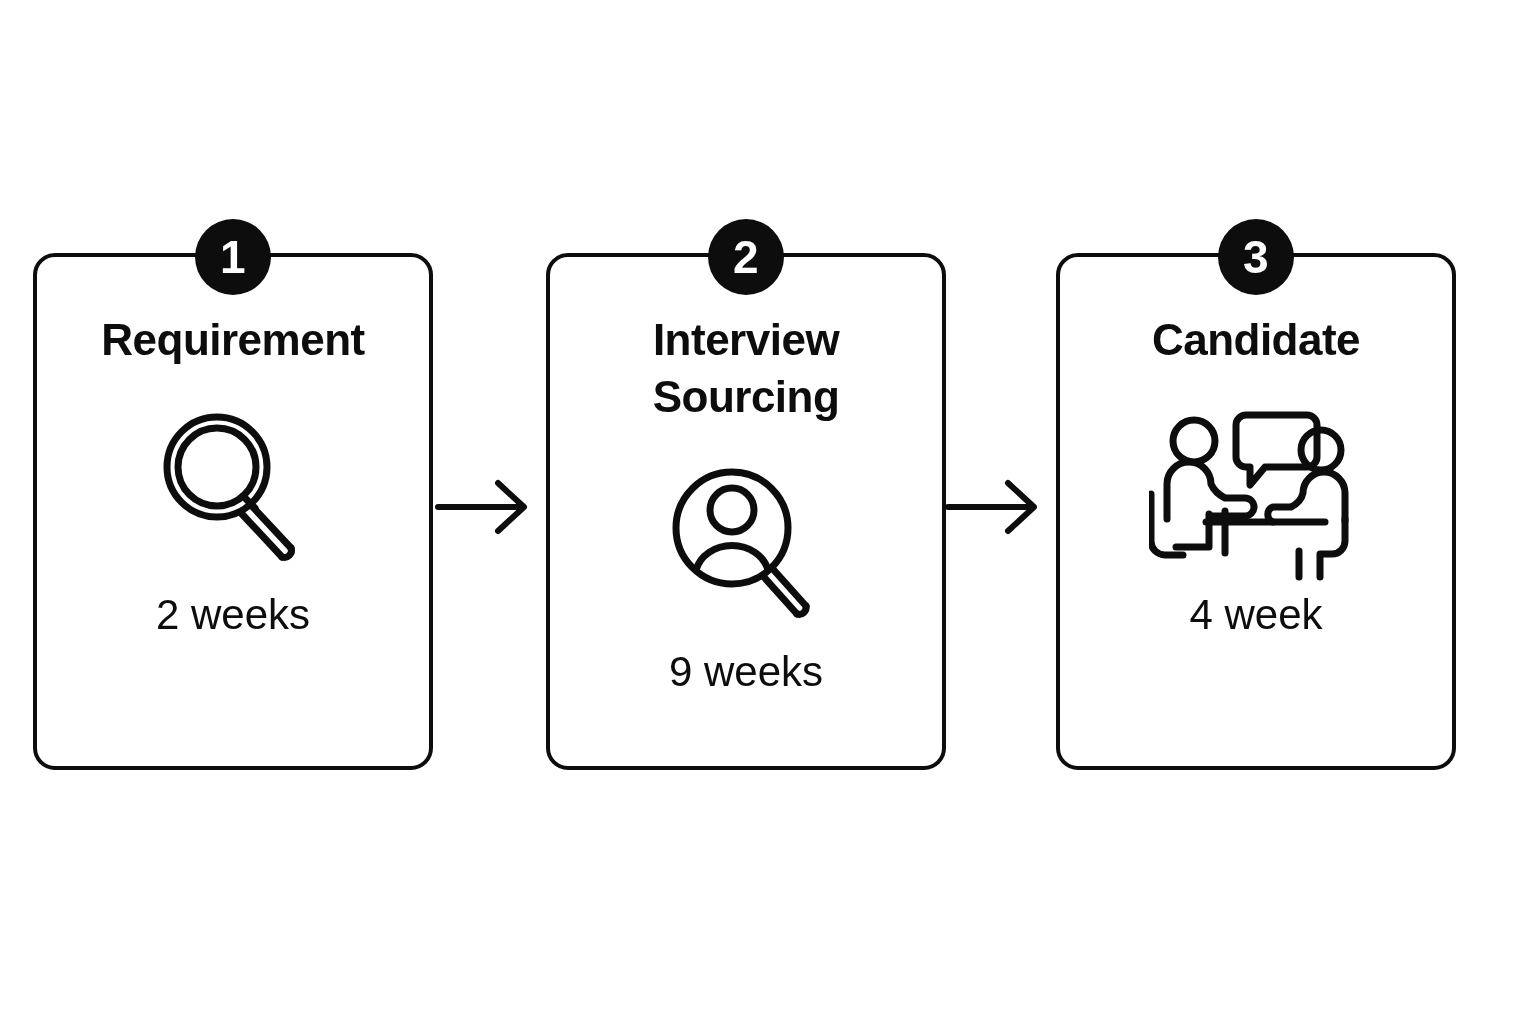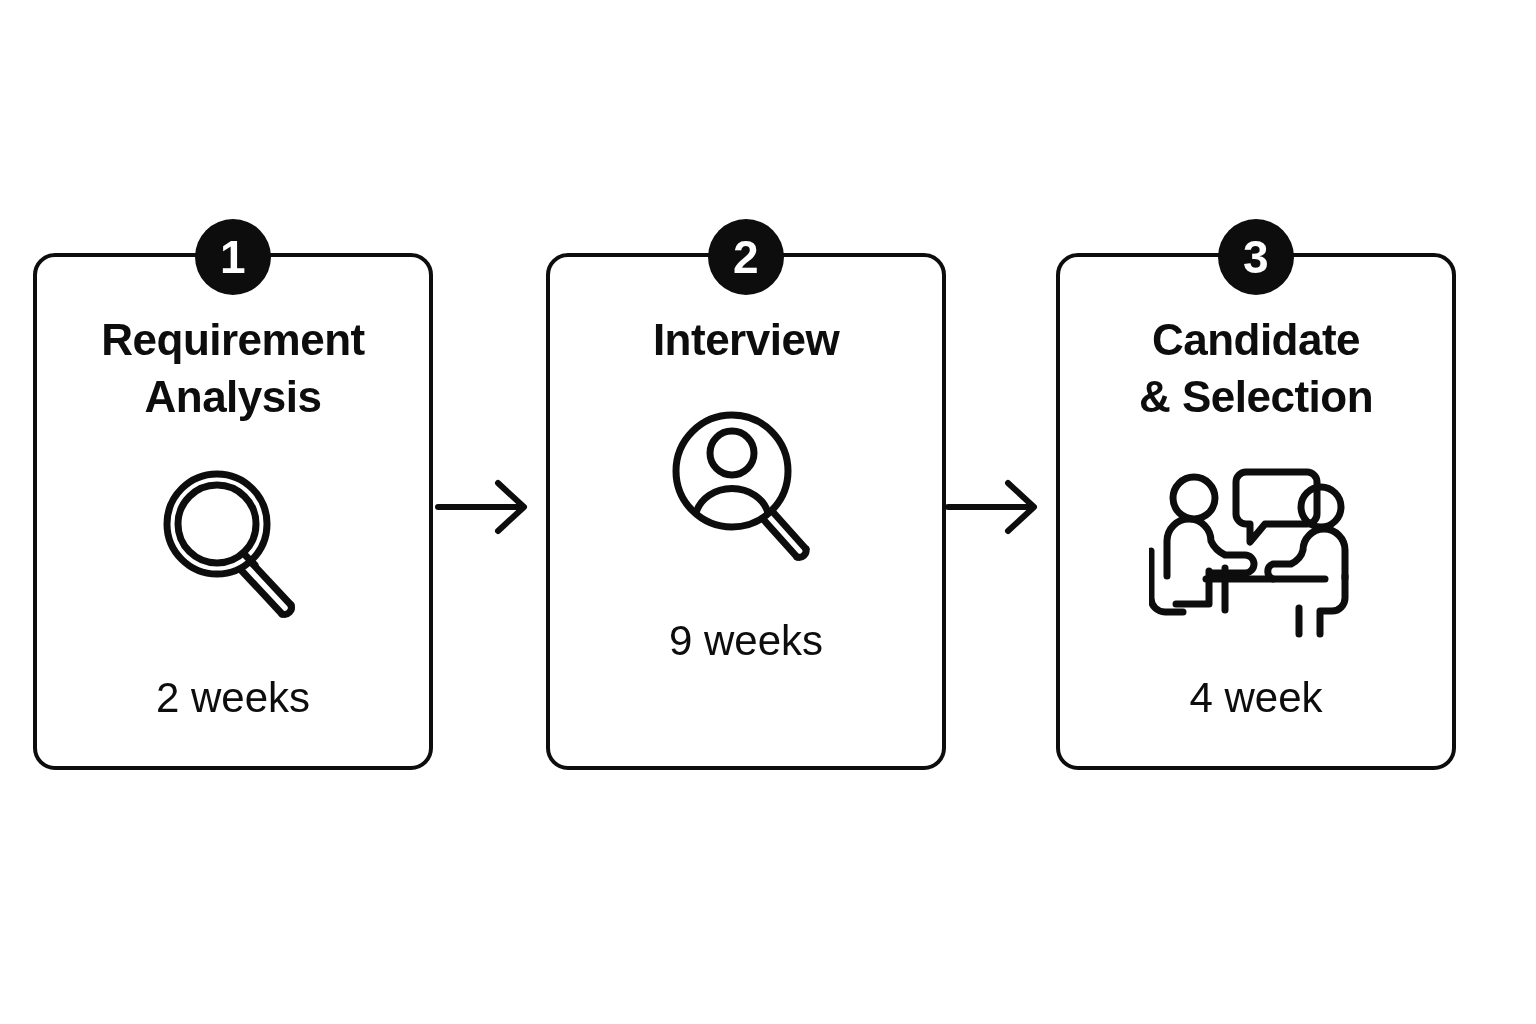--- a/index.html
+++ b/index.html
@@ -81,21 +81,21 @@
 
   .step-icon {
     margin-top: 28px;
     height: 190px;
     display: flex;
     align-items: center;
     justify-content: center;
   }
 
   .step-duration {
-    margin-top: 34px;
+    margin-top: 8px;
     font-size: 42px;
     font-weight: normal;
     line-height: 1;
     letter-spacing: 0px;
   }
 
   
   .connector-arrow {
     position: absolute;
     top: 477px;
@@ -108,21 +108,20 @@
 </head>
 <body>
 
 <div id="stage">
 
   <div class="step-card card-1">
     <div class="step-badge">1</div>
     <div class="card-inner">
       <div class="step-title">
         <span class="line">Requirement</span>
-        <span class="line">Analysis</span>
       </div>
       <div class="step-icon">
         <svg width="180" height="180" viewBox="0 0 180 180" fill="none" stroke="#0d0d0d" stroke-width="7" stroke-linecap="round" stroke-linejoin="round">
           <circle cx="74" cy="66" r="50"></circle>
           <circle cx="74" cy="66" r="39"></circle>
           <line x1="107" y1="103" x2="148" y2="147"></line>
           <line x1="98" y1="112" x2="139" y2="156"></line>
           <path d="M139 156 A 7 7 0 0 0 148 147"></path>
           <line x1="103" y1="98" x2="112" y2="107"></line>
         </svg>
@@ -136,20 +135,21 @@
       <line x1="4" y1="30" x2="88" y2="30"></line>
       <polyline points="64,6 90,30 64,54"></polyline>
     </svg>
   </div>
 
   <div class="step-card card-2">
     <div class="step-badge">2</div>
     <div class="card-inner">
       <div class="step-title">
         <span class="line">Interview</span>
+        <span class="line">Sourcing</span>
       </div>
       <div class="step-icon">
         <svg width="180" height="180" viewBox="0 0 180 180" fill="none" stroke="#0d0d0d" stroke-width="7" stroke-linecap="round" stroke-linejoin="round">
           <circle cx="76" cy="70" r="56"></circle>
           <circle cx="76" cy="52" r="22"></circle>
           <path d="M40 112 A 37 32 0 0 1 112 112"></path>
           <line x1="116" y1="110" x2="150" y2="148"></line>
           <line x1="107" y1="118" x2="141" y2="156"></line>
           <path d="M141 156 A 7 7 0 0 0 150 148"></path>
         </svg>
@@ -163,21 +163,20 @@
       <line x1="4" y1="30" x2="88" y2="30"></line>
       <polyline points="64,6 90,30 64,54"></polyline>
     </svg>
   </div>
 
   <div class="step-card card-3">
     <div class="step-badge">3</div>
     <div class="card-inner">
       <div class="step-title">
         <span class="line">Candidate</span>
-        <span class="line">&amp; Selection</span>
       </div>
       <div class="step-icon">
         <svg width="215" height="180" viewBox="0 0 215 180" fill="none" stroke="#0d0d0d" stroke-width="7" stroke-linecap="round" stroke-linejoin="round">
 
           <path d="M97 14 H158 A10 10 0 0 1 168 24 V56 A10 10 0 0 1 158 66 H116 L101 84 V66 H97 A10 10 0 0 1 87 56 V24 A10 10 0 0 1 97 14 Z"></path>
 
           <circle cx="45" cy="40" r="21"></circle>
 
           <path d="M18 118 V83 A22 22 0 0 1 40 61 A22 22 0 0 1 62 83 Q66 92 76 97 H96 A9 9 0 0 1 96 115 H62"></path>
 

